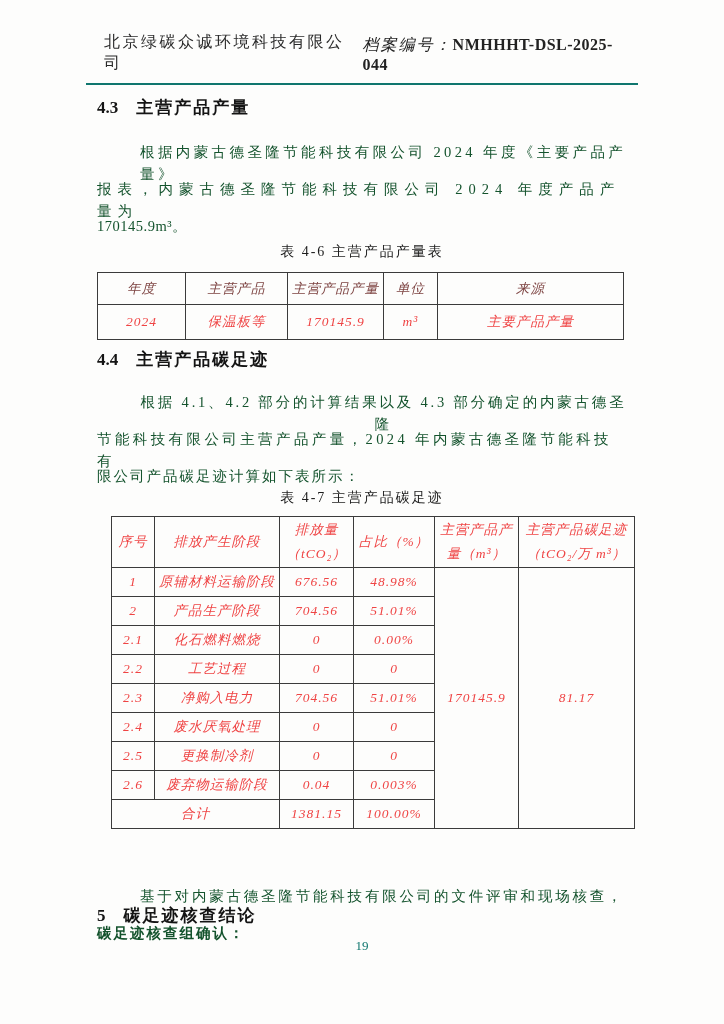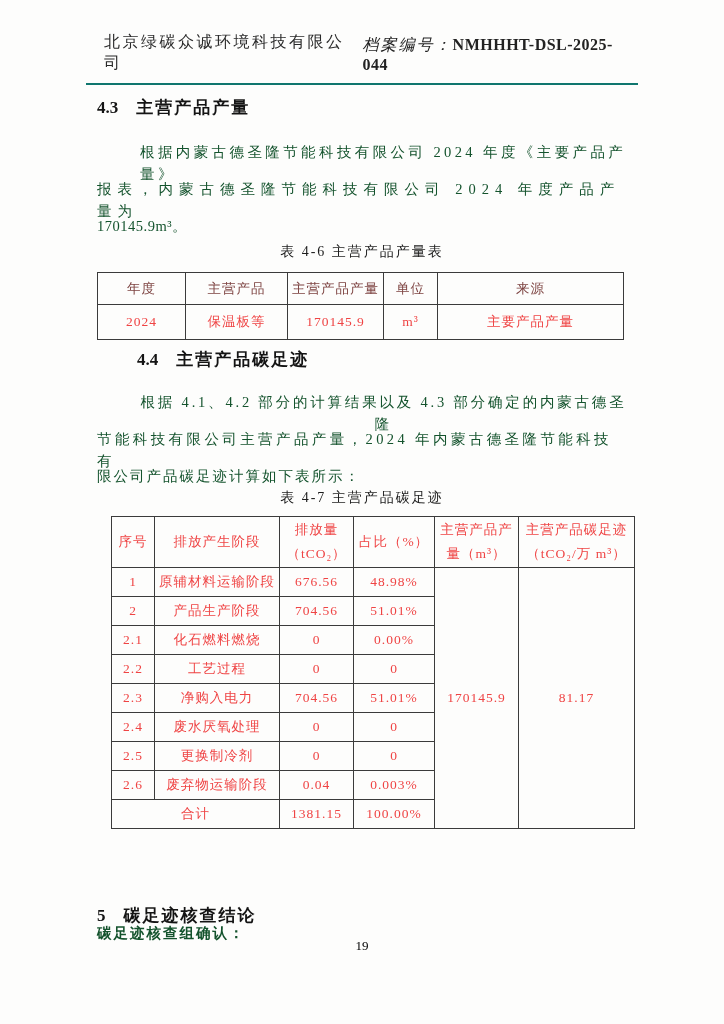--- a/index.html
+++ b/index.html
@@ -24,38 +24,38 @@
   .hdr .docno .lbl{font-weight:normal;letter-spacing:2px;font-style:italic;}
   
   .blk{position:absolute;left:97px;width:530px;}
   .h-sec{font-weight:bold;font-size:17px;letter-spacing:2px;color:#141414;}
   .h-sec .num{letter-spacing:0;margin-right:18px;}
   .pline{font-size:14.5px;line-height:22px;color:#14532d;}
   .indent{left:140px;width:487px;}
   .caption{text-align:center;font-size:14px;letter-spacing:2px;color:#1c1c1c;}
   
   table{border-collapse:collapse;table-layout:fixed;}
-  .dtable{border:1.5px solid #3b3b3b;}
+  .dtable{border:1.5px solid #3b3b3b;font-style:italic;}
   .dtable td,.dtable th{
     border:1px solid #3b3b3b;
     text-align:center;vertical-align:middle;
     font-size:13.5px;font-weight:normal;
     padding:0 2px;
     letter-spacing:1px;
     color:#ef4444;
     white-space:pre-line;
     line-height:20px;
   }
   .t46{position:absolute;top:272px;left:97px;width:526px;}
   .t46 th{height:31px;color:var(--t46-head,#7d4341);}
   .t46 td{height:34px;}
   .t47{position:absolute;top:516px;left:99px;width:523px;margin-left:12px;}
   .t47 th{height:50px;line-height:24px;}
   .t47 td{height:28px;}
-  .pageno{position:absolute;top:938px;left:97px;width:530px;text-align:center;font-size:13px;color:#000000;}
+  .pageno{position:absolute;top:938px;left:97px;width:530px;text-align:center;font-size:13px;color:#0f766e;}
 </style>
 </head>
 <body style="--t46-head: #7d4341;">
 
 <div class="page">
 
   <div class="hdr">
     <span class="company">北京绿碳众诚环境科技有限公司</span>
     <span class="docno"><span class="lbl">档案编号：</span><span>NMHHHT-DSL-2025-044</span></span>
   </div>
@@ -87,21 +87,21 @@
     <tr>
       <td>2024</td>
       <td>保温板等</td>
       <td>170145.9</td>
       <td>m³</td>
       <td>主要产品产量</td>
     </tr>
   </tbody>
     </table>
 
-  <div class="blk h-sec" style="top:348px;margin-left:40px;">
+  <div class="blk h-sec" style="top:348px;">
     <span class="num">4.4</span><span>主营产品碳足迹</span>
   </div>
   <div class="blk pline indent" style="top:391px;letter-spacing:2.8px;text-align:center;">根据 4.1、4.2 部分的计算结果以及 4.3 部分确定的内蒙古德圣隆</div>
   <div class="blk pline" style="top:428px;letter-spacing:3.4px;">节能科技有限公司主营产品产量，2024 年内蒙古德圣隆节能科技有</div>
   <div class="blk pline" style="top:465px;letter-spacing:2px;">限公司产品碳足迹计算如下表所示：</div>
   <div class="blk caption" style="top:489px;">表 4-7 主营产品碳足迹</div>
 
   <table class="dtable t47">
     <colgroup>
       <col style="width:43px">
@@ -177,16 +177,17 @@
       <td colspan="2">合计</td>
       <td>1381.15</td>
       <td>100.00%</td>
     </tr>
   </tbody>
     </table>
 
   <div class="blk h-sec" style="top:868px;margin-top:36px;">
     <span class="num">5</span><span>碳足迹核查结论</span>
   </div>
+  <div class="blk pline indent" style="top:885px;letter-spacing:2.8px;">基于对内蒙古德圣隆节能科技有限公司的文件评审和现场核查，</div>
   <div class="blk pline" style="top:922px;letter-spacing:2px;font-weight:bold;">碳足迹核查组确认：</div>
 
   <div class="pageno">19</div>
 </div>
 
 </body></html>

